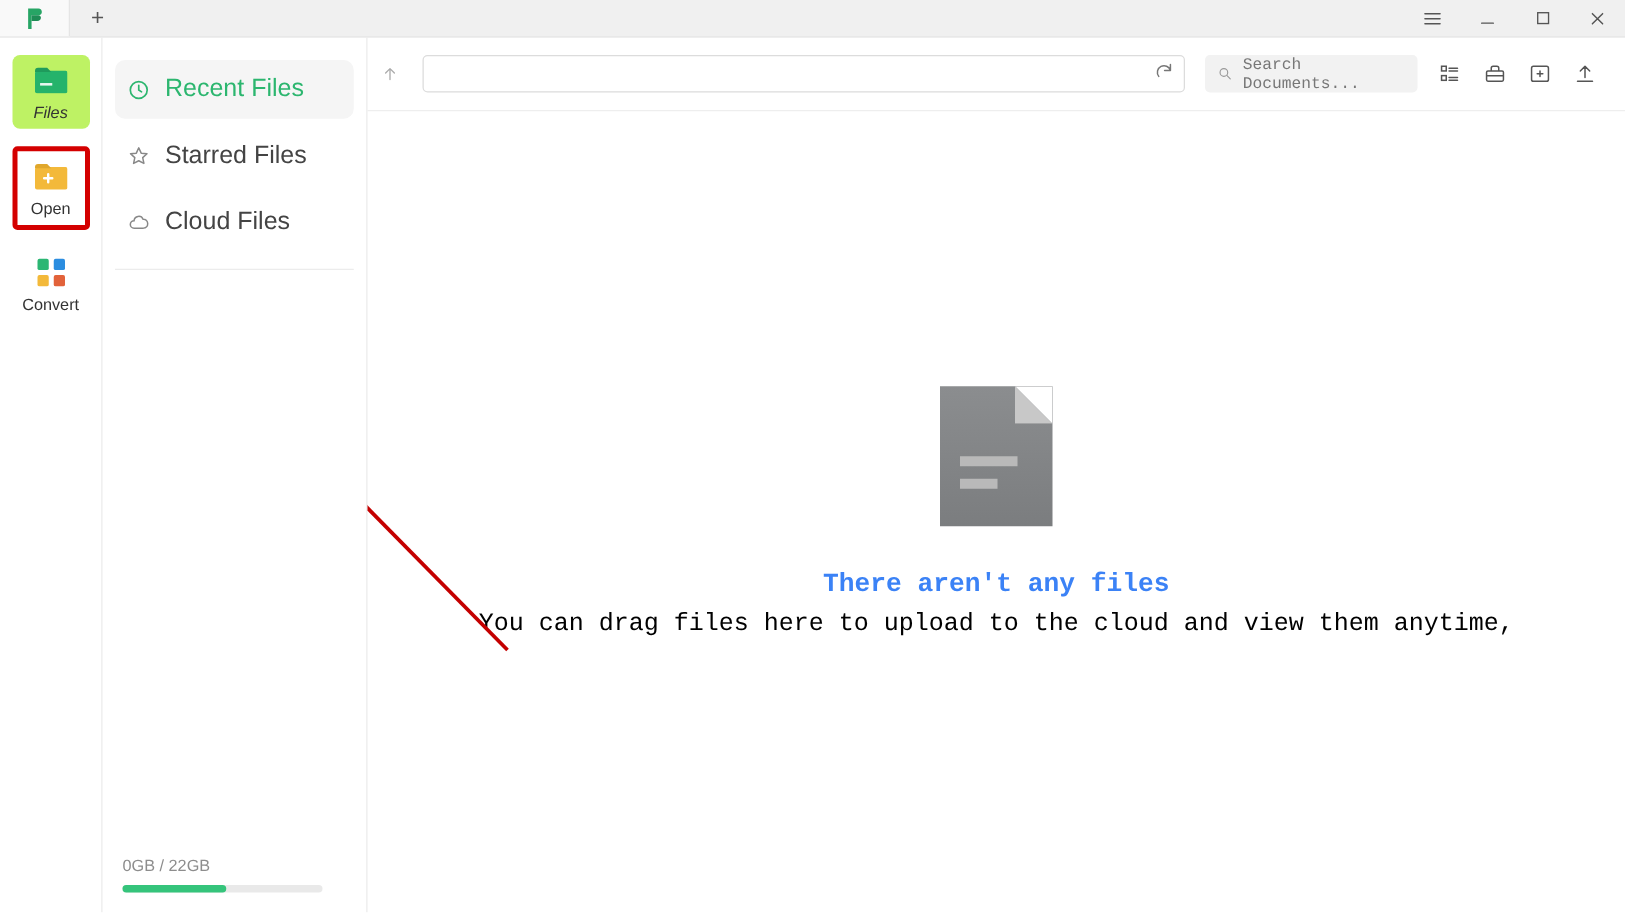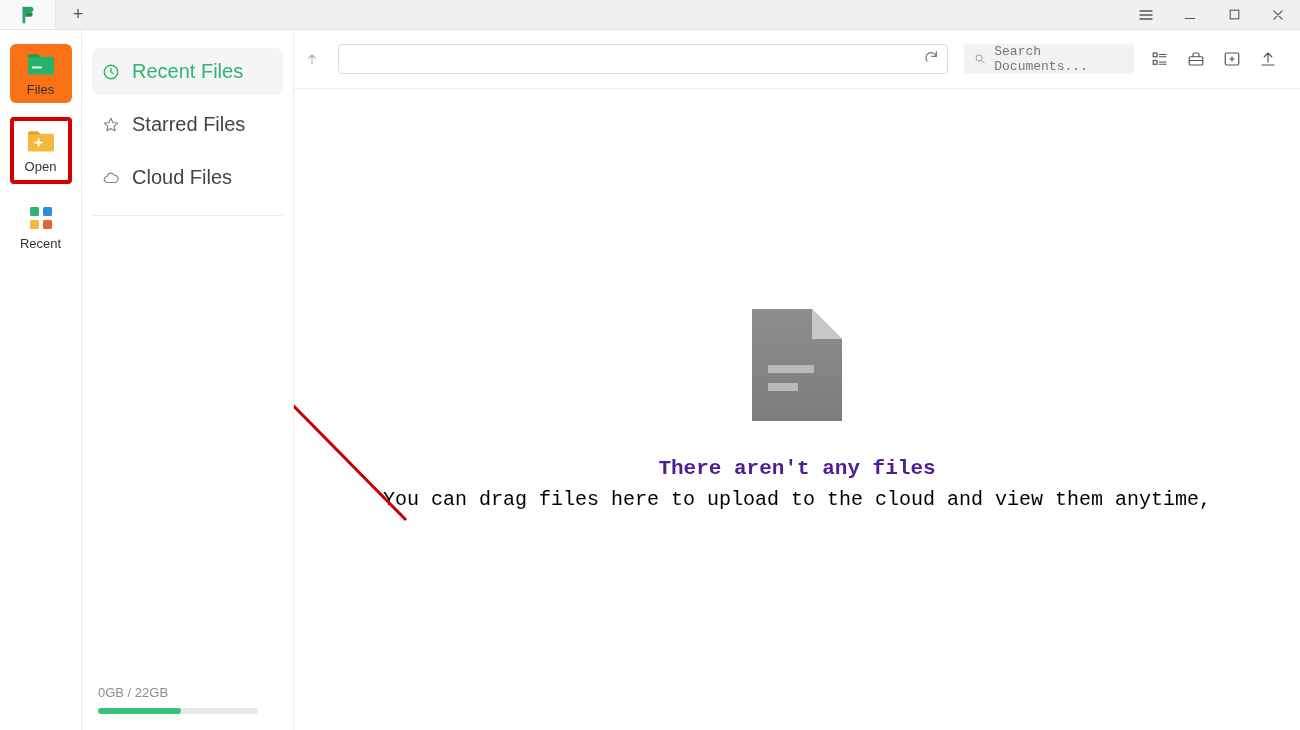--- a/index.html
+++ b/index.html
@@ -65,21 +65,21 @@
   }
   .rail-item {
     width: 62px;
     display: flex;
     flex-direction: column;
     align-items: center;
     padding: 8px 0 6px 0;
     border-radius: 6px;
     cursor: pointer;
   }
-  .rail-item.active { background: #f97316; }
+  .rail-item.active { background: #bef264; font-style: italic; }
   .rail-item .ico {
     width: 28px; height: 24px; margin-bottom: 6px;
     display:flex; align-items:center; justify-content:center;
   }
   .rail-item .lbl { font-size: 13px; color:#333; }
 
   .highlight-open {
     border: 4px solid #d40000;
     border-radius: 4px;
   }
@@ -197,21 +197,21 @@
     clip-path: polygon(0 0, 100% 100%, 0 100%);
   }
   .doc-cut {
     position:absolute; top:0; right:0; width:30px; height:30px;
     background:#fff;
     clip-path: polygon(100% 0, 100% 100%, 0 0);
   }
   .doc-line1 { position:absolute; left:16px; top:56px; width:46px; height:8px; background:#b9b9b9;}
   .doc-line2 { position:absolute; left:16px; top:74px; width:30px; height:8px; background:#b9b9b9;}
 
-  .empty h2 { font-size: 21px; font-weight:700; color:#4c1d95; margin-bottom: 8px;}
+  .empty h2 { font-size: 21px; font-weight:700; color:#3b82f6; margin-bottom: 8px;}
   .empty p { font-size: 20px; color:#000000; }
 
   
   .anno-arrow {
     position: absolute;
     left: 0; top: 0;
     pointer-events: none;
   }
 </style>
 </head>
@@ -277,21 +277,21 @@
 
     <div class="rail-item">
       <div class="ico">
         <svg width="24" height="24" viewBox="0 0 24 24">
           <rect x="1" y="1" width="9" height="9" rx="1.5" fill="#2bb673"></rect>
           <rect x="14" y="1" width="9" height="9" rx="1.5" fill="#2b8de0"></rect>
           <rect x="1" y="14" width="9" height="9" rx="1.5" fill="#f3b93a"></rect>
           <rect x="14" y="14" width="9" height="9" rx="1.5" fill="#e2623a"></rect>
         </svg>
       </div>
-      <div class="lbl">Recent</div>
+      <div class="lbl">Convert</div>
     </div>
   </div>
 
   <div class="panel">
     <div class="panel-item active">
       <svg width="18" height="18" viewBox="0 0 24 24">
         <circle cx="12" cy="12" r="9" stroke="#2cb66f" stroke-width="1.8" fill="none"></circle>
         <path d="M12 7v5l3 2" stroke="#2cb66f" stroke-width="1.8" fill="none" stroke-linecap="round"></path>
       </svg>
       <span>Recent Files</span>

